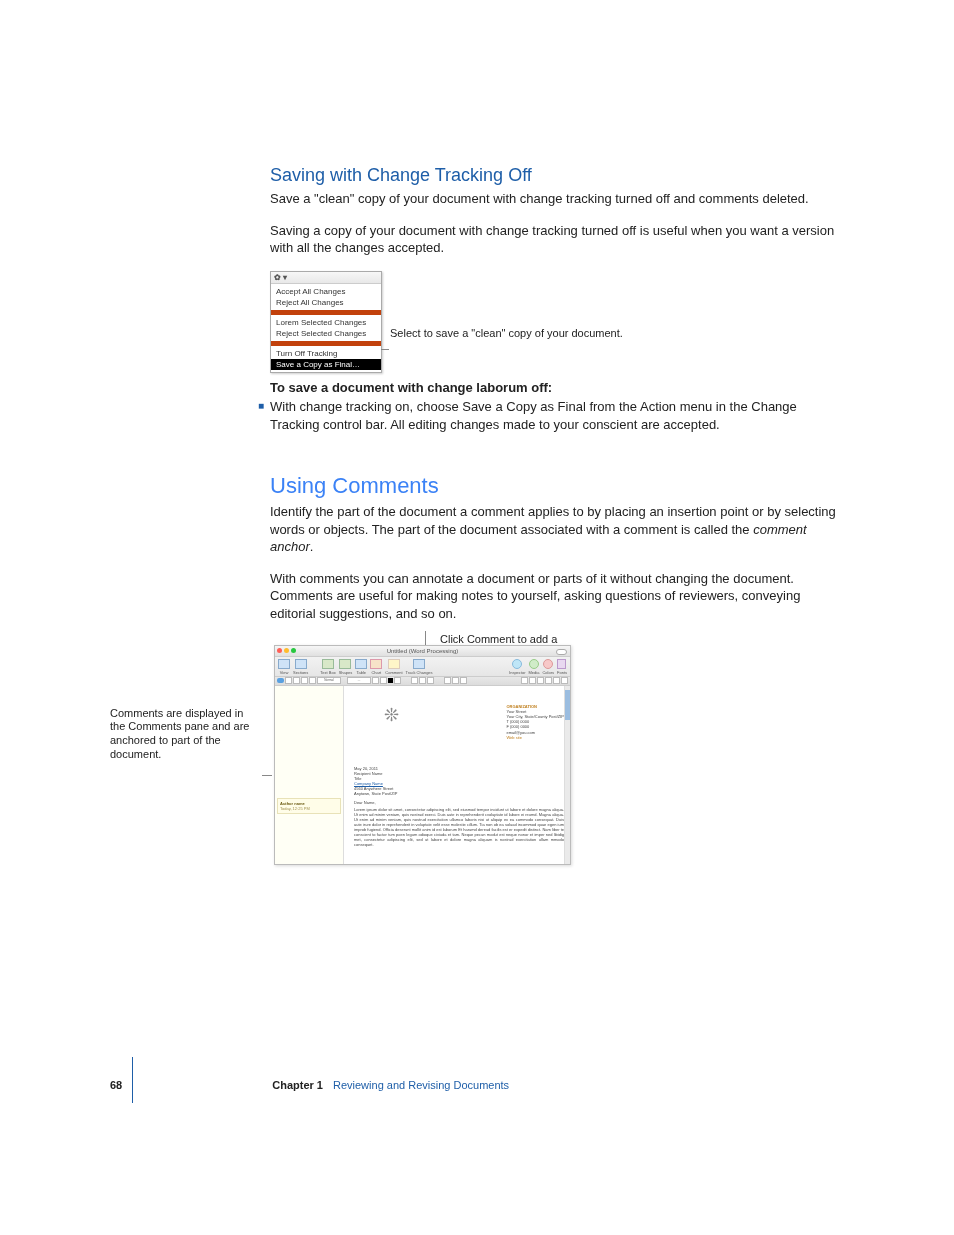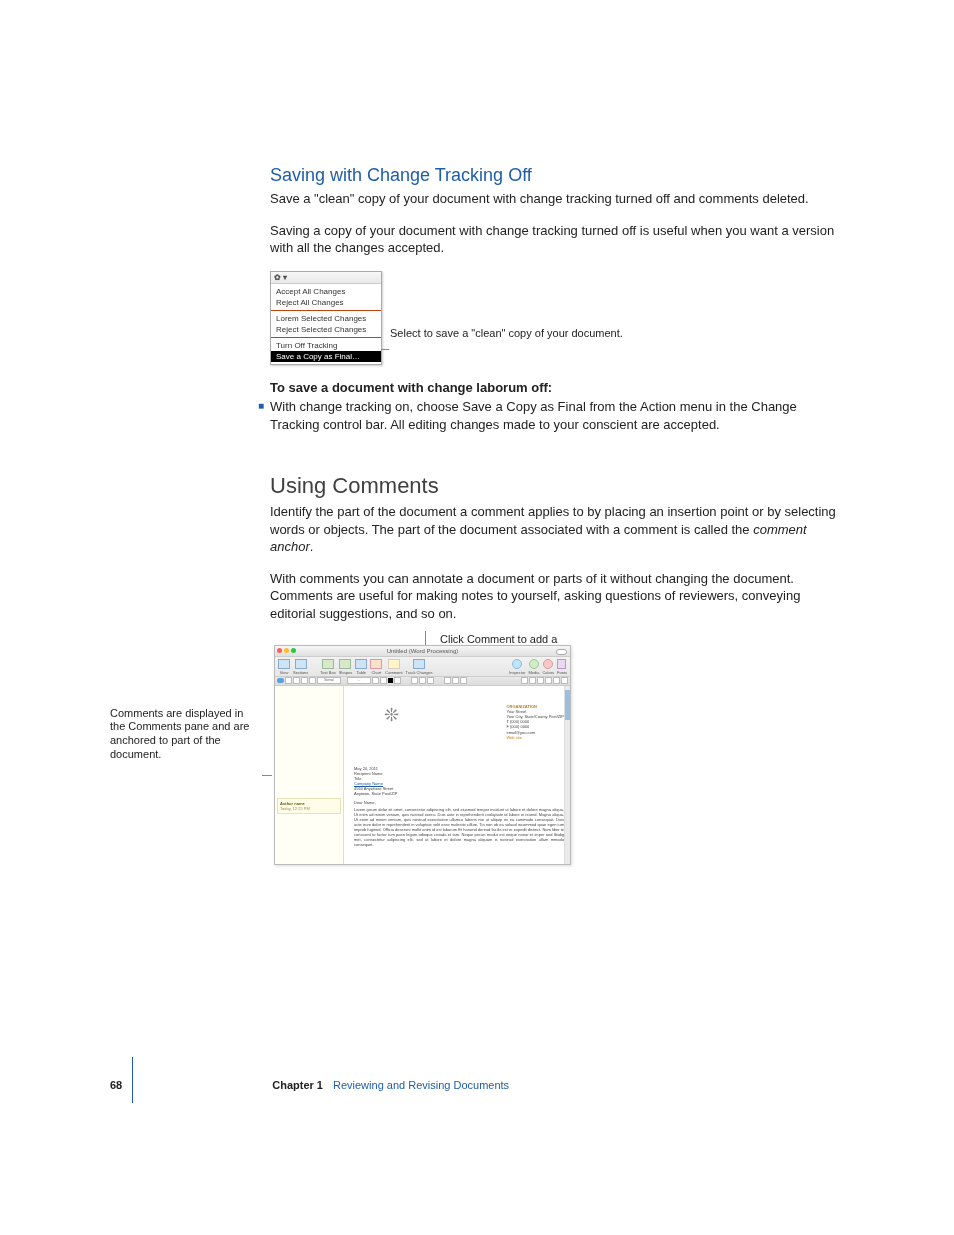--- a/index.html
+++ b/index.html
@@ -24,21 +24,21 @@
     width: 568px;
   }
   h2 {
     color: #1e5ea8;
     font-weight: normal;
     font-size: 18px;
     margin: 0 0 4px 0;
     font-family: "Myriad Pro", "Lucida Grande", sans-serif;
   }
   h1 {
-    color: #404040;
+    color: #3b82f6;
     font-weight: normal;
     font-size: 22px;
     margin: 0 0 4px 0;
     font-family: "Myriad Pro", "Lucida Grande", sans-serif;
   }
   p {
     margin: 0 0 14px 0;
     line-height: 1.35;
   }
   .bold { font-weight: bold; }
@@ -62,21 +62,21 @@
   }
   .am-header {
     background: linear-gradient(#f7f7f7,#e8e8e8);
     padding: 1px 3px;
     border-bottom: 1px solid #ccc;
     color: #555;
     font-weight: bold;
   }
   .am-group {
     padding: 2px 5px;
-    border-bottom: 1px solid #c2410c;
+    border-bottom: 5px solid #c2410c;
   }
   .am-group:last-child { border-bottom: none; }
   .am-item { padding: 1px 0; }
   .am-hl { background: #000000; color: #fff; padding: 1px 5px; margin: 0 -5px; }
 
   .callout-right {
     position: absolute;
     left: 120px;
     top: 56px;
     font-size: 11px;

